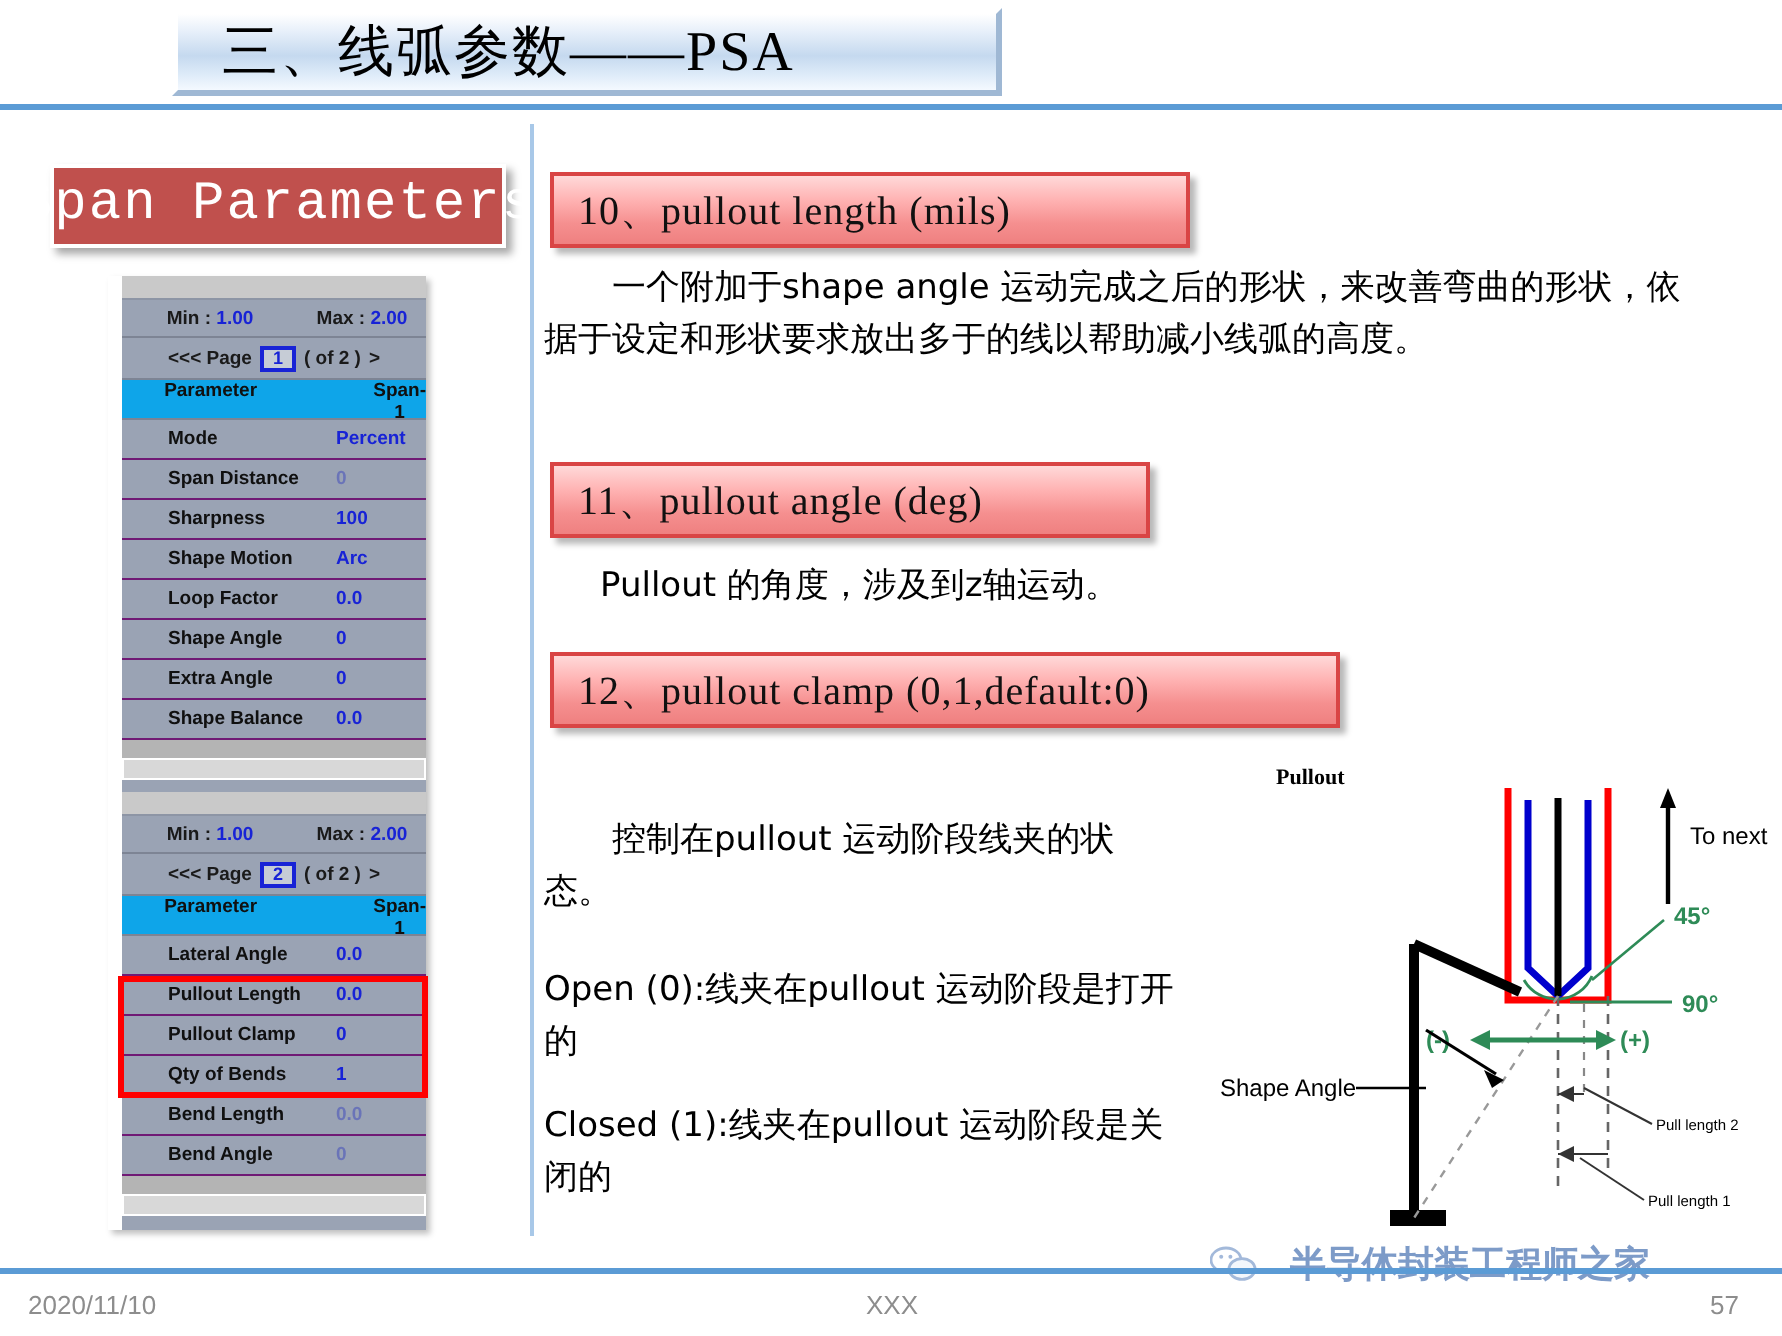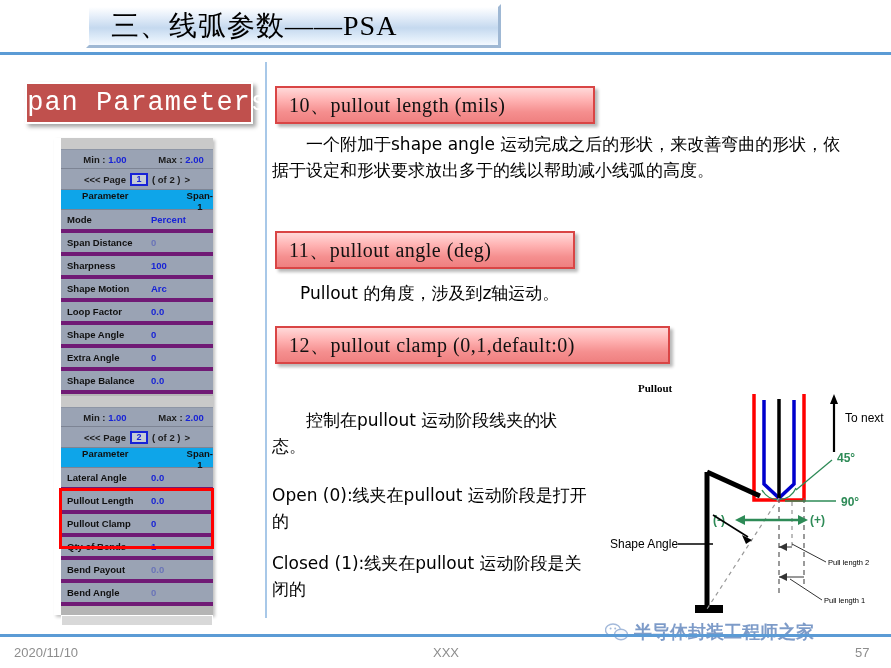--- a/index.html
+++ b/index.html
@@ -88,22 +88,22 @@
   }
   .hdr-row{
     height:19px;display:flex;align-items:flex-start;
     background:#0ea5e9;border-bottom:1px solid #7d8494;
     font-size:9.5px;color:#101010;font-weight:bold;gap:37px;
   }
   .hdr-row .c1{width:92px;text-align:center;}
   .hdr-row .c2{flex:1;text-align:center;}
   .p-row{
     height:19px;display:flex;align-items:center;
-    background:#9aa3b4;border-bottom:4px solid #701a75;
-    font-size:9.5px;font-weight:bold;
+    background:#9aa3b4;border-bottom:1px solid #701a75;
+    font-size:9.5px;font-weight:bold;padding-left:17px;
   }
   .p-row .c1{width:84px;padding-left:6px;color:#101010;}
   .p-row .c2{flex:1;color:#1823d6;}
   .p-row .c2.dim{color:#6a74b8;}
   .gap-strip{
     height:9px;background:#b4b4b4;
   }
   .white-bar{
     height:11px;background:#d8d8d8;border:1px solid #ffffff;
     box-sizing:border-box;
@@ -164,21 +164,21 @@
   #footer-center{left:433px;}
   #footer-page{left:855px;text-align:center;}
 
   
   #watermark{
     position:absolute;left:605px;top:618px;width:280px;height:28px;
     display:flex;align-items:center;gap:5px;opacity:.62;
   }
   #watermark-text{
     font-size:18px;color:#2f5fa8;font-weight:bold;
-    font-family:"DejaVu Sans", sans-serif;white-space:nowrap;
+    font-family:"DejaVu Sans", sans-serif;white-space:nowrap;margin-left:11px;
   }
 </style>
 </head>
 <body>
 
 <div id="title-bar">
   <div id="title-bar-text">三、线弧参数——PSA</div>
 </div>
 <div id="title-underline"></div>
 <div id="column-divider"></div>
@@ -284,21 +284,21 @@
           </div>
           <div class="p-row">
             <div class="c1">Pullout Clamp</div>
             <div class="c2">0</div>
           </div>
           <div class="p-row">
             <div class="c1">Qty of Bends</div>
             <div class="c2">1</div>
           </div>
           <div class="p-row">
-            <div class="c1">Bend Payout</div>
+            <div class="c1">Bend Length</div>
             <div class="c2 dim">0.0</div>
           </div>
           <div class="p-row">
             <div class="c1">Bend Angle</div>
             <div class="c2 dim">0</div>
           </div>
         </div>
       <div id="pullout-highlight" style="top: 92px; height: 61px; border-color: rgb(255, 0, 0);"></div>
       <div class="gap-strip"></div>
       <div class="white-bar"></div>

